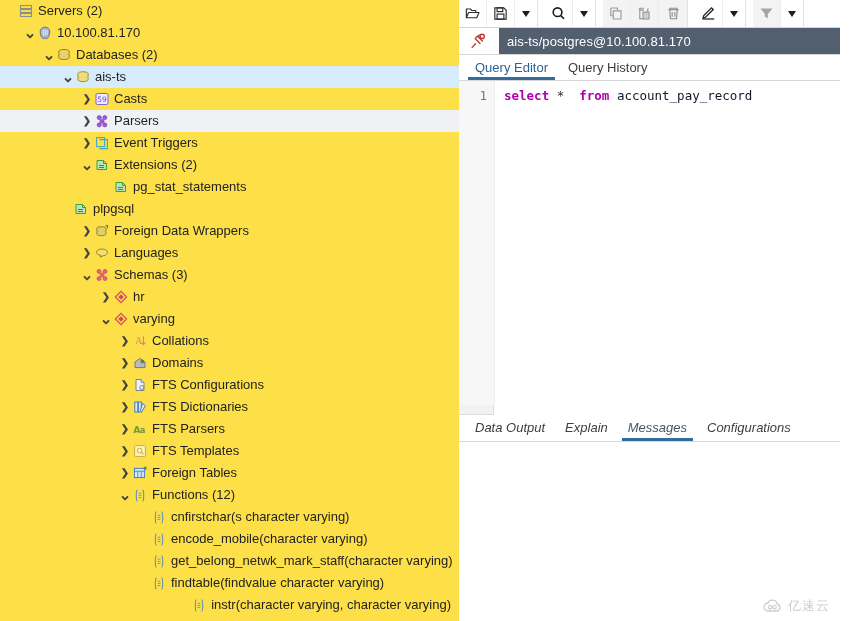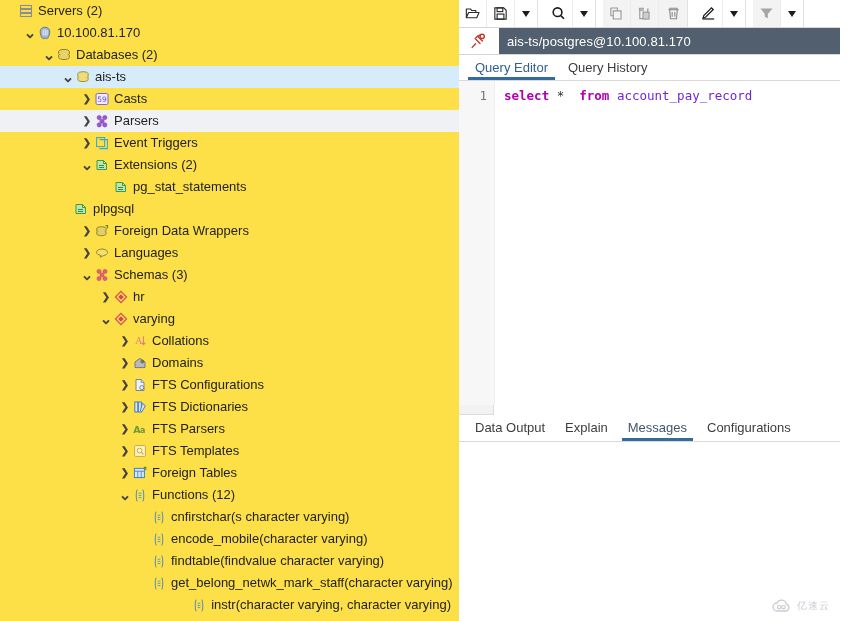--- a/index.html
+++ b/index.html
@@ -187,21 +187,21 @@
     padding-top: 6px;
     padding-left: 9px;
     font-family: "DejaVu Sans Mono", monospace;
     font-size: 12.5px;
     line-height: 18px;
     white-space: pre;
     color: #1f1f1f;
   }
   .kw { color: #af00af; font-weight: bold; }
   .op { color: #333333; }
-  .idn { color: #6d28d9; }
+  .idn { color: #0f172a; }
 
   
   #bottom-handle {
     height: 9px;
     background: #ffffff;
     position: relative;
   }
   #bottom-handle::before {
     content: "";
     position: absolute;
@@ -220,20 +220,21 @@
     padding-left: 6px;
   }
   .rtab {
     padding: 0 10px;
     display: flex;
     align-items: center;
     font-size: 13px;
     color: #3d3d3d;
     position: relative;
     cursor: pointer;
+    font-style: italic;
   }
   .rtab.active { color: #42566b; }
   .rtab.active::after {
     content: "";
     position: absolute;
     left: 4px; right: 4px; bottom: 0;
     height: 3px;
     background: #336b9b;
   }
   #result-body {
@@ -245,21 +246,21 @@
   #watermark {
     position: absolute;
     right: 10px; bottom: 6px;
     display: flex;
     align-items: center;
     gap: 4px;
     opacity: 0.55;
     pointer-events: none;
   }
   #watermark .wm-text {
-    font-size: 10px;
+    font-size: 13px;
     color: #9aa3ad;
     font-family: "DejaVu Sans", sans-serif;
     letter-spacing: 1px;
   }
 </style>
 </head>
 <body>
 
 <div id="app">
 
@@ -612,38 +613,38 @@
                 <path d="M5.4 2.6c-1.5 1-1.5 10.8 0 11.8"></path>
                 <path d="M10.6 2.6c1.5 1 1.5 10.8 0 11.8"></path>
               </g>
               <g stroke="#6a9cbb" stroke-width="1">
                 <path d="M6.6 6.2h2.8"></path>
                 <path d="M6.6 8.4h2.8"></path>
                 <path d="M6.6 10.6h2.8"></path>
               </g>
             </svg>
           </span>
-          <span class="lbl">findtable(findvalue character varying)</span>
+          <span class="lbl">get_belong_netwk_mark_staff(character varying)</span>
         </div>
         <div class="tree-row" style="padding-left: 137px;">
           <span class="twisty none"></span>
           <span class="ico">
             <svg viewBox="0 0 16 16" width="16" height="16">
               <g fill="none" stroke="#5b8fb0" stroke-width="1.05">
                 <path d="M5.4 2.6c-1.5 1-1.5 10.8 0 11.8"></path>
                 <path d="M10.6 2.6c1.5 1 1.5 10.8 0 11.8"></path>
               </g>
               <g stroke="#6a9cbb" stroke-width="1">
                 <path d="M6.6 6.2h2.8"></path>
                 <path d="M6.6 8.4h2.8"></path>
                 <path d="M6.6 10.6h2.8"></path>
               </g>
             </svg>
           </span>
-          <span class="lbl">get_belong_netwk_mark_staff(character varying)</span>
+          <span class="lbl">findtable(findvalue character varying)</span>
         </div>
         <div class="tree-row" style="padding-left: 137px; justify-content: flex-end;">
           <span class="twisty none"></span>
           <span class="ico">
             <svg viewBox="0 0 16 16" width="16" height="16">
               <g fill="none" stroke="#5b8fb0" stroke-width="1.05">
                 <path d="M5.4 2.6c-1.5 1-1.5 10.8 0 11.8"></path>
                 <path d="M10.6 2.6c1.5 1 1.5 10.8 0 11.8"></path>
               </g>
               <g stroke="#6a9cbb" stroke-width="1">

